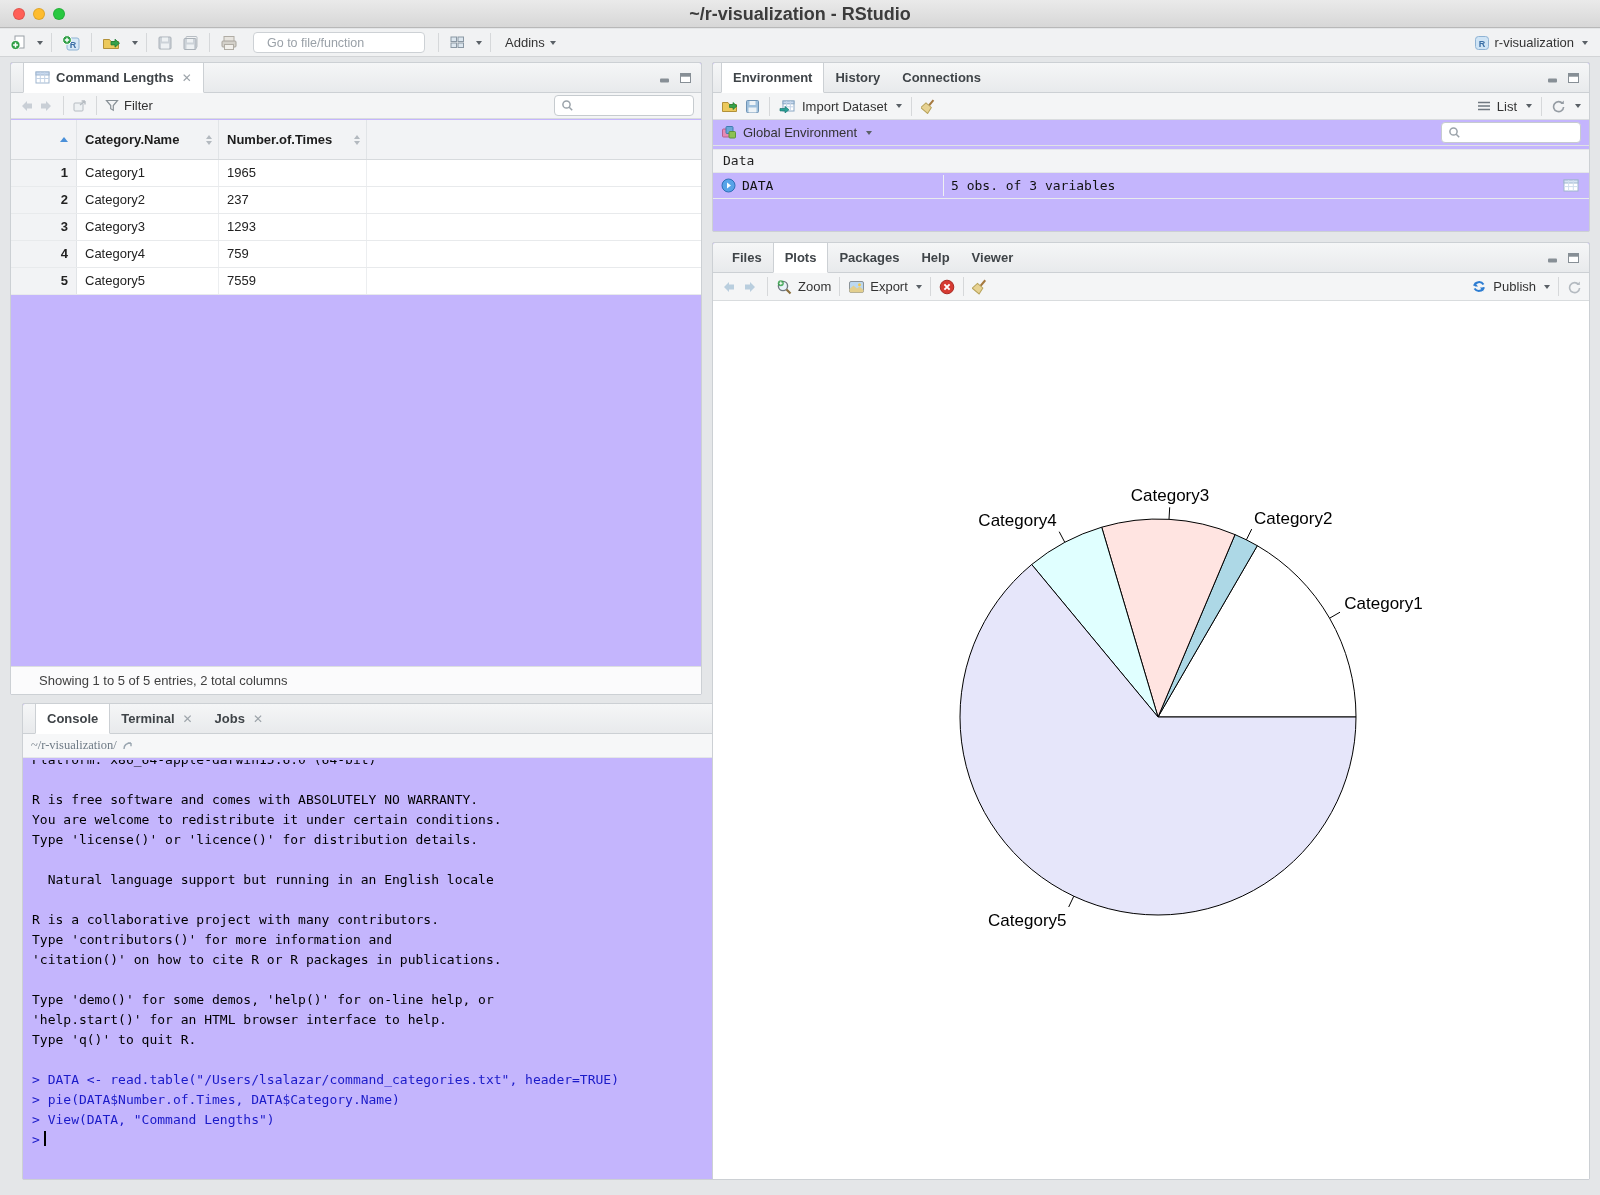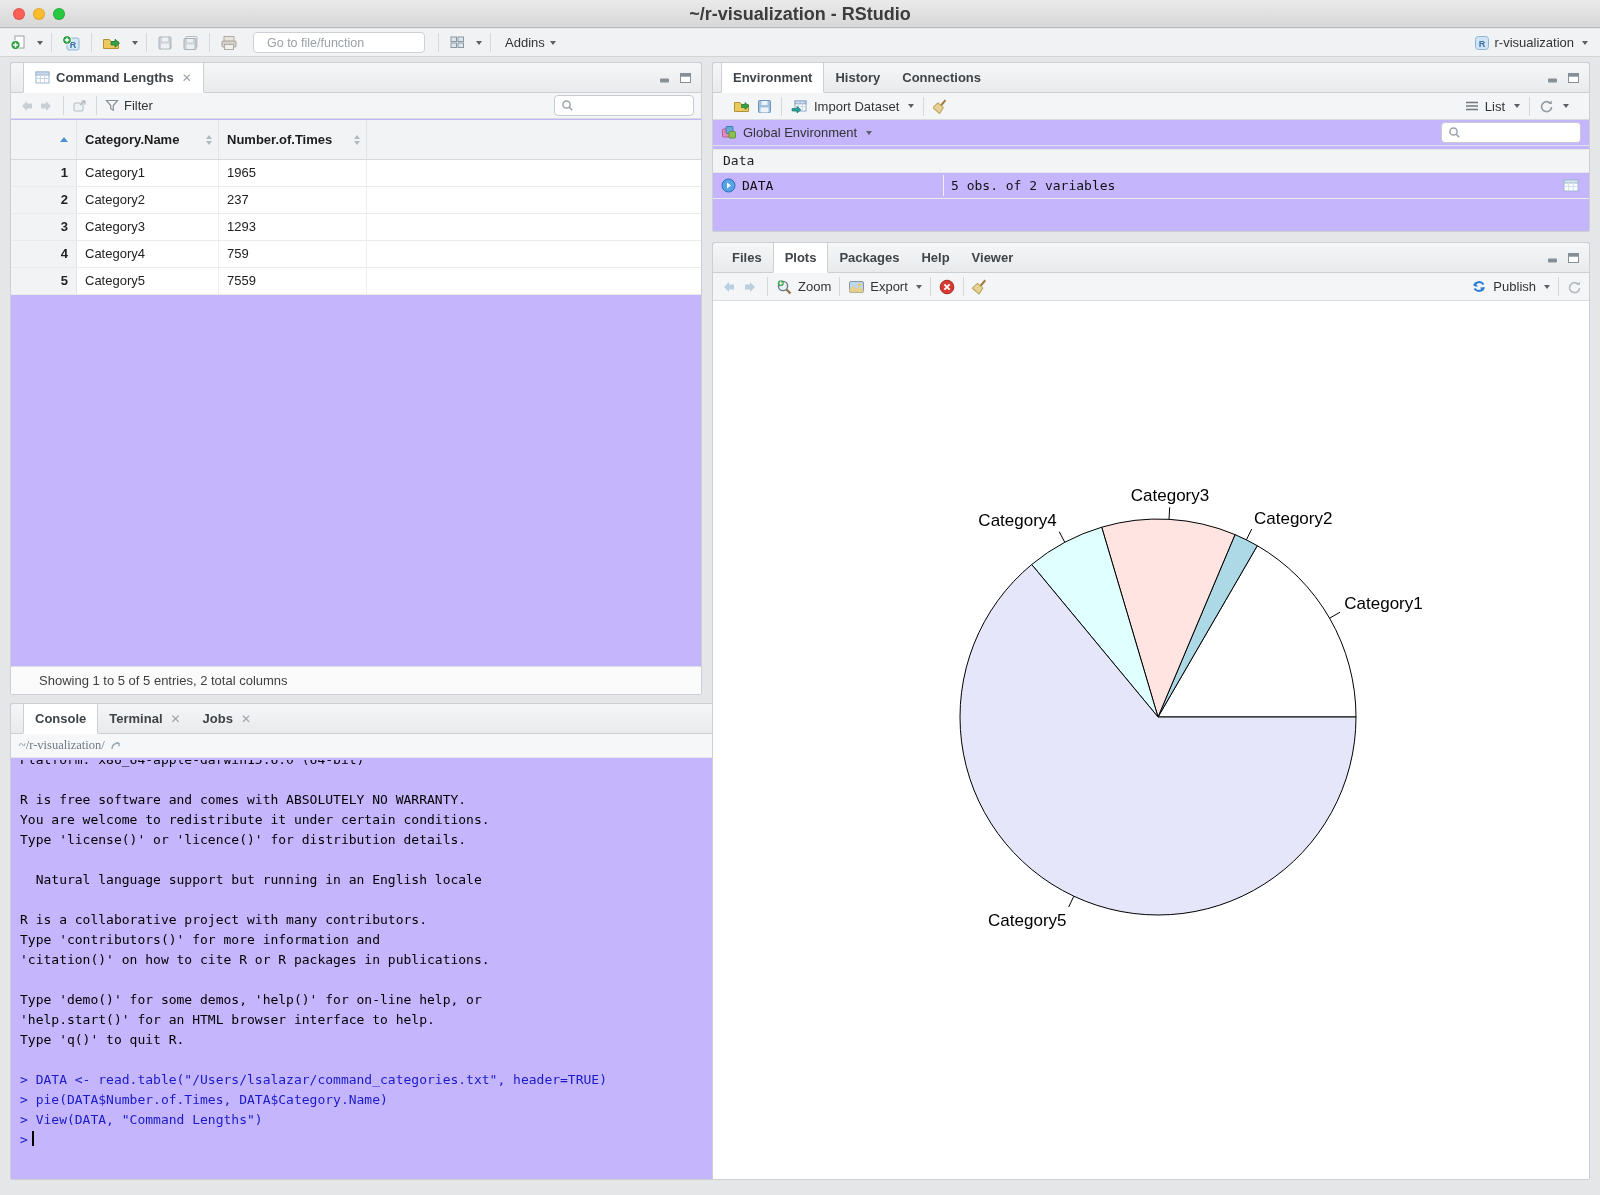--- a/index.html
+++ b/index.html
@@ -20,21 +20,21 @@
   .goto{width:172px;height:21px;background:#fff;border:1px solid #cdd1d5;border-radius:4px;display:flex;align-items:center;gap:6px;padding:0 7px;margin-left:8px}
   .goto input{border:none;outline:none;background:transparent;flex:1;font-size:12.5px;color:#555;font-family:"Liberation Sans",sans-serif}
   .goto input::placeholder{color:#9aa1a8}
   .addins{display:flex;align-items:center;gap:2px;padding:0 6px;color:#333}
   .spacer{flex:1}
   .projsel{display:flex;align-items:center;gap:5px;color:#333;padding-right:4px}
 
   
   .pane{position:absolute;background:#c4b5fd;border:1px solid #ccd0d4;border-radius:2px}
   #pane-viewer{left:10px;top:62px;width:692px;height:633px}
-  #pane-console{left:10px;top:703px;width:788px;height:477px}
+  #pane-console{left:22px;top:703px;width:788px;height:477px}
   #pane-env{left:712px;top:62px;width:878px;height:170px}
   #pane-plots{left:712px;top:242px;width:878px;height:938px}
 
   .tabbar{height:30px;background:linear-gradient(#f5f6f7,#e8eaec);border-bottom:1px solid #ccd0d4;display:flex;align-items:stretch;position:relative;border-radius:2px 2px 0 0}
   .tab{display:flex;align-items:center;gap:6px;padding:0 11px;font-weight:600;color:#3f4448;cursor:default}
   .tab.active{background:#fff;border-left:1px solid #ccd0d4;border-right:1px solid #ccd0d4;margin-bottom:-1px;border-bottom:1px solid #fff}
   .tab .x{color:#9ca3a9;font-weight:400;font-size:12px;margin-left:2px}
   .winbtns{position:absolute;right:9px;top:0;height:30px;display:flex;align-items:center;gap:7px}
 
   .ptoolbar{height:26px;background:#f4f5f6;border-bottom:1px solid #d9dcde;display:flex;align-items:center;padding:0 7px;gap:5px}
@@ -62,21 +62,21 @@
 
   
   .cpath{height:24px;background:#f6f7f8;border-bottom:1px solid #e4e6e8;display:flex;align-items:center;padding:0 8px;gap:5px;color:#6e7a85;font-size:12.5px}
   .cbody{position:absolute;top:56px;bottom:0;left:0;right:0;overflow:hidden;padding-left:9px;font-family:"DejaVu Sans Mono",monospace;font-size:13px;line-height:20px;color:#000}
   .cinner{margin-top:-10px}
   .cline{height:20px;white-space:pre}
   .cmd{color:#1a1ac8}
   .cursor{display:inline-block;width:2px;height:15px;background:#000;vertical-align:-2px;margin-left:4px}
 
   
-  .etoolbar{height:27px;background:#f4f5f6;border-bottom:1px solid #d9dcde;display:flex;align-items:center;padding:0 20px;gap:6px}
+  .etoolbar{height:27px;background:#f4f5f6;border-bottom:1px solid #d9dcde;display:flex;align-items:center;padding:0 8px;gap:6px}
   .escope{height:26px;border-bottom:1px solid #e0e3e5;display:flex;align-items:center;padding:0 8px;gap:6px}
   .esect{height:24px;background:#f3f4f6;border-top:1px solid #e4e6e8;border-bottom:1px solid #e4e6e8;line-height:22px;padding-left:10px;margin-top:3px;color:#1f1f1f;font-family:"DejaVu Sans Mono",monospace}
   .eobj{height:26px;display:flex;align-items:center;padding:0 8px;font-family:"DejaVu Sans Mono",monospace;border-bottom:1px solid #e9ebed;position:relative;color:#111}
   .ename{width:222px;display:flex;align-items:center;gap:6px}
   .evalue{position:absolute;left:238px}
   .eobj .gridico{position:absolute;right:10px}
   .ecoldiv{position:absolute;left:230px;top:2px;bottom:2px;width:1px;background:#eef0f2}
 
   
   .plotarea{position:absolute;top:58px;left:0;right:0;bottom:0;background:#fff}
@@ -417,21 +417,21 @@
   <div class="esect">Data</div>
   <div class="eobj">
     <div class="ename">
       <svg width="15" height="15">
           <circle cx="7.5" cy="7.5" r="6.5" fill="#57a3e8" stroke="#2d6fb8"></circle>
           <path d="M6 4.5l4 3-4 3z" fill="#fff"></path>
         </svg>
       <span>DATA</span>
     </div>
     <div class="ecoldiv"></div>
-    <div class="evalue">5 obs. of 2 variables</div>
+    <div class="evalue">5 obs. of 3 variables</div>
     <svg class="gridico" width="16" height="13">
         <rect x="1" y="1" width="14" height="11" fill="#fff" stroke="#9fb6cf"></rect>
         <rect x="1" y="1" width="14" height="3" fill="#d8e5f3" stroke="#9fb6cf"></rect>
         <path d="M5.6 1v11M10.3 1v11M1 7.6h14" stroke="#cfdded"></path>
       </svg>
   </div>
 </div>
 
 <div class="pane" id="pane-plots">
   <div class="tabbar">

